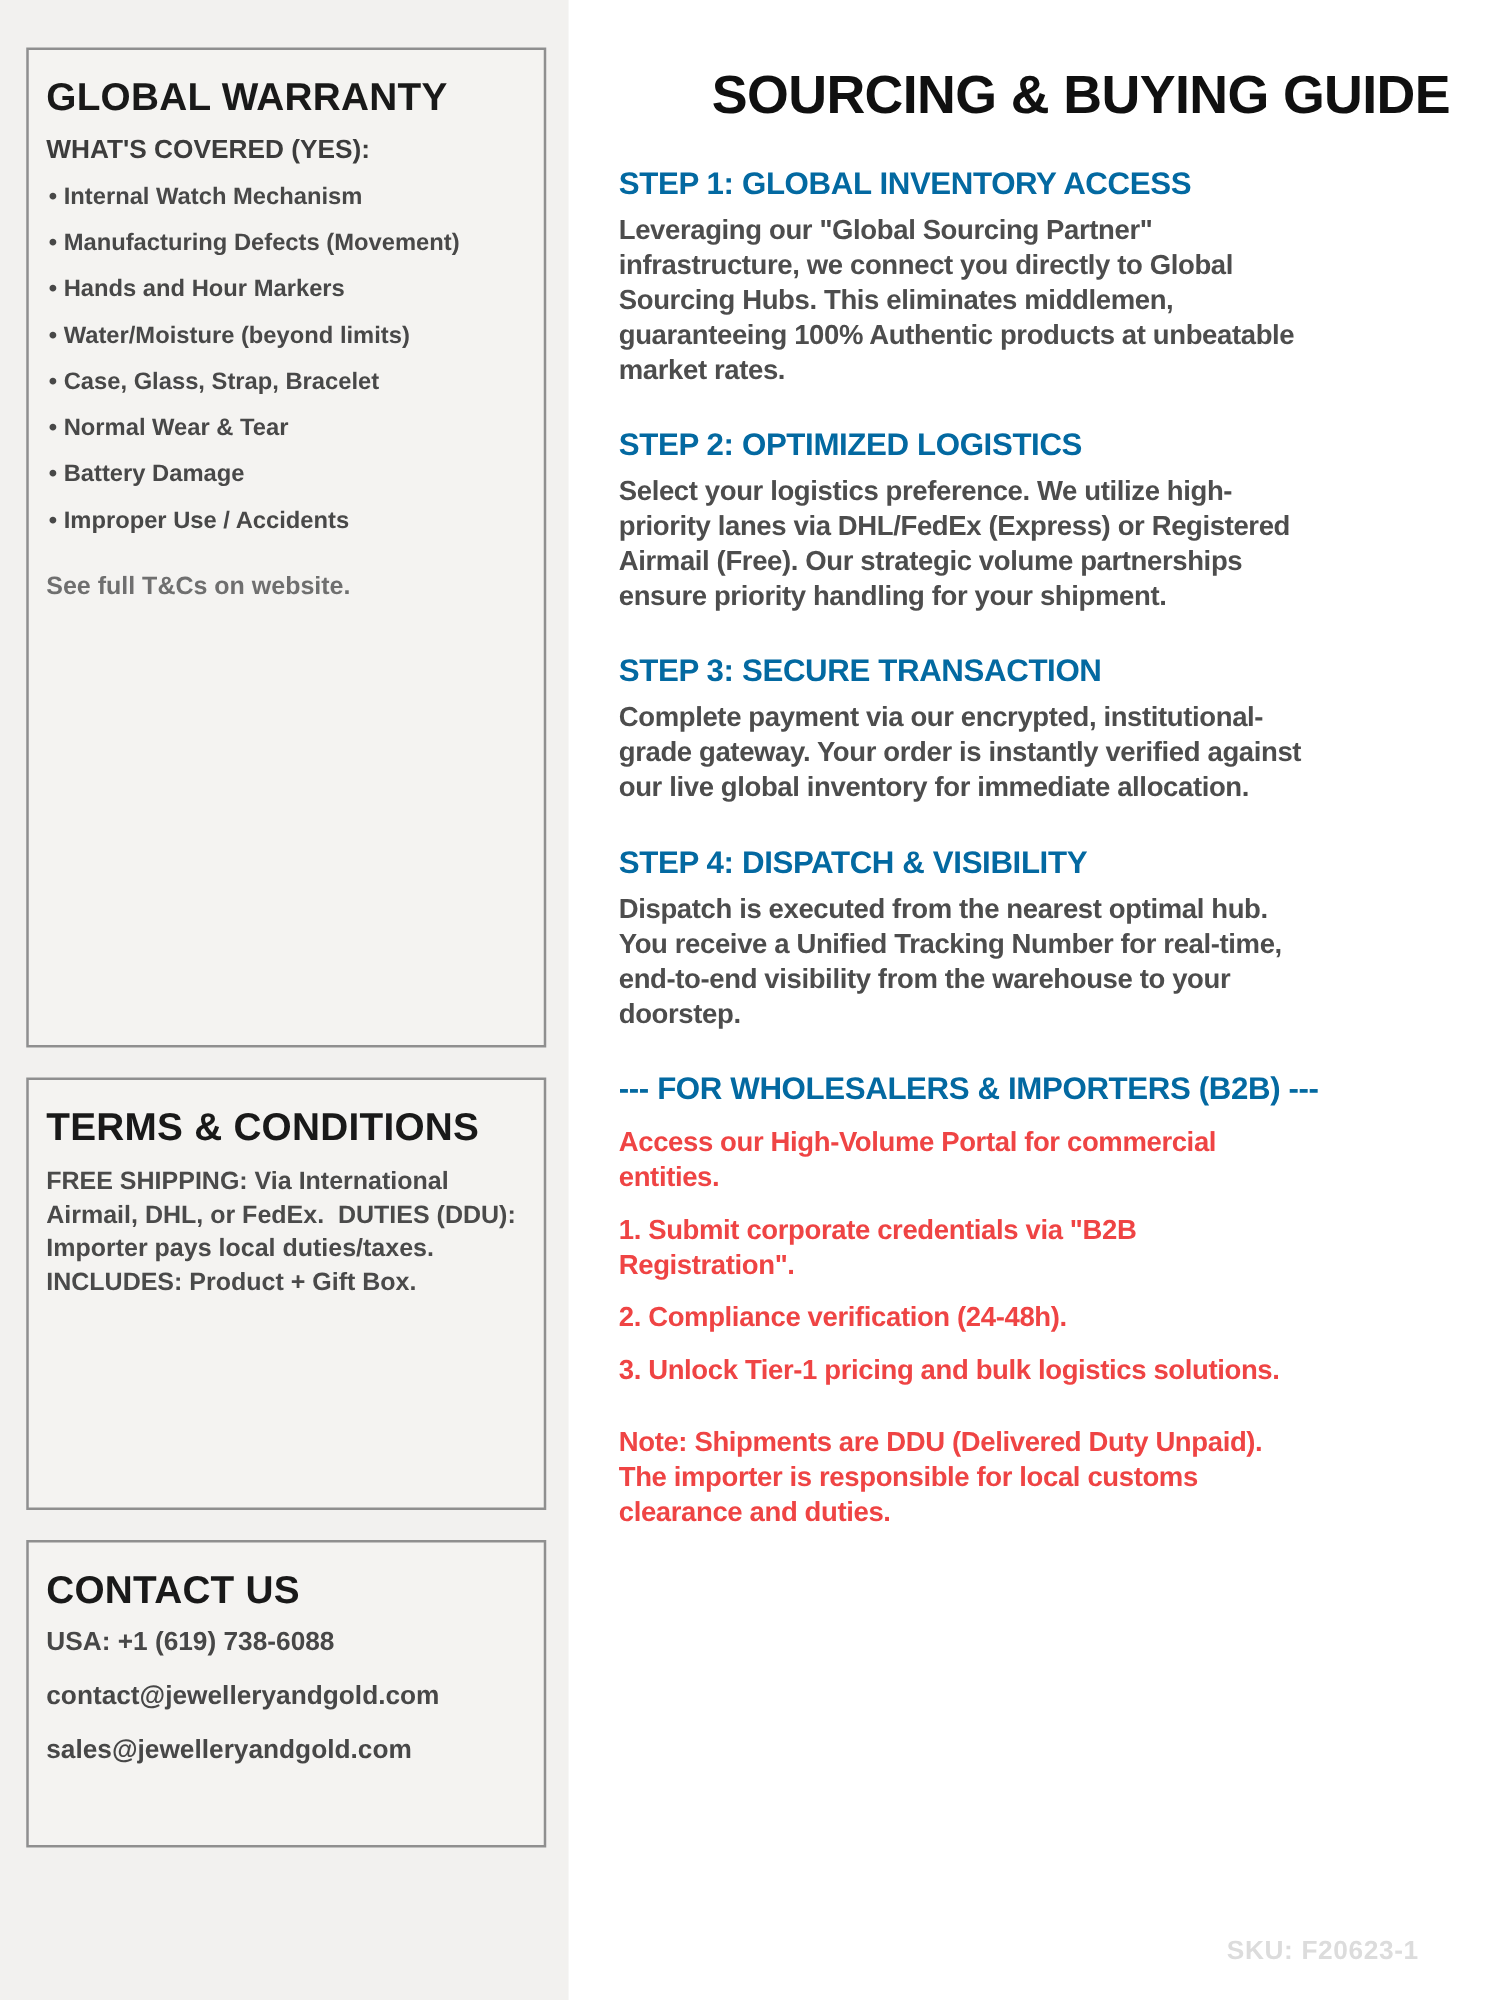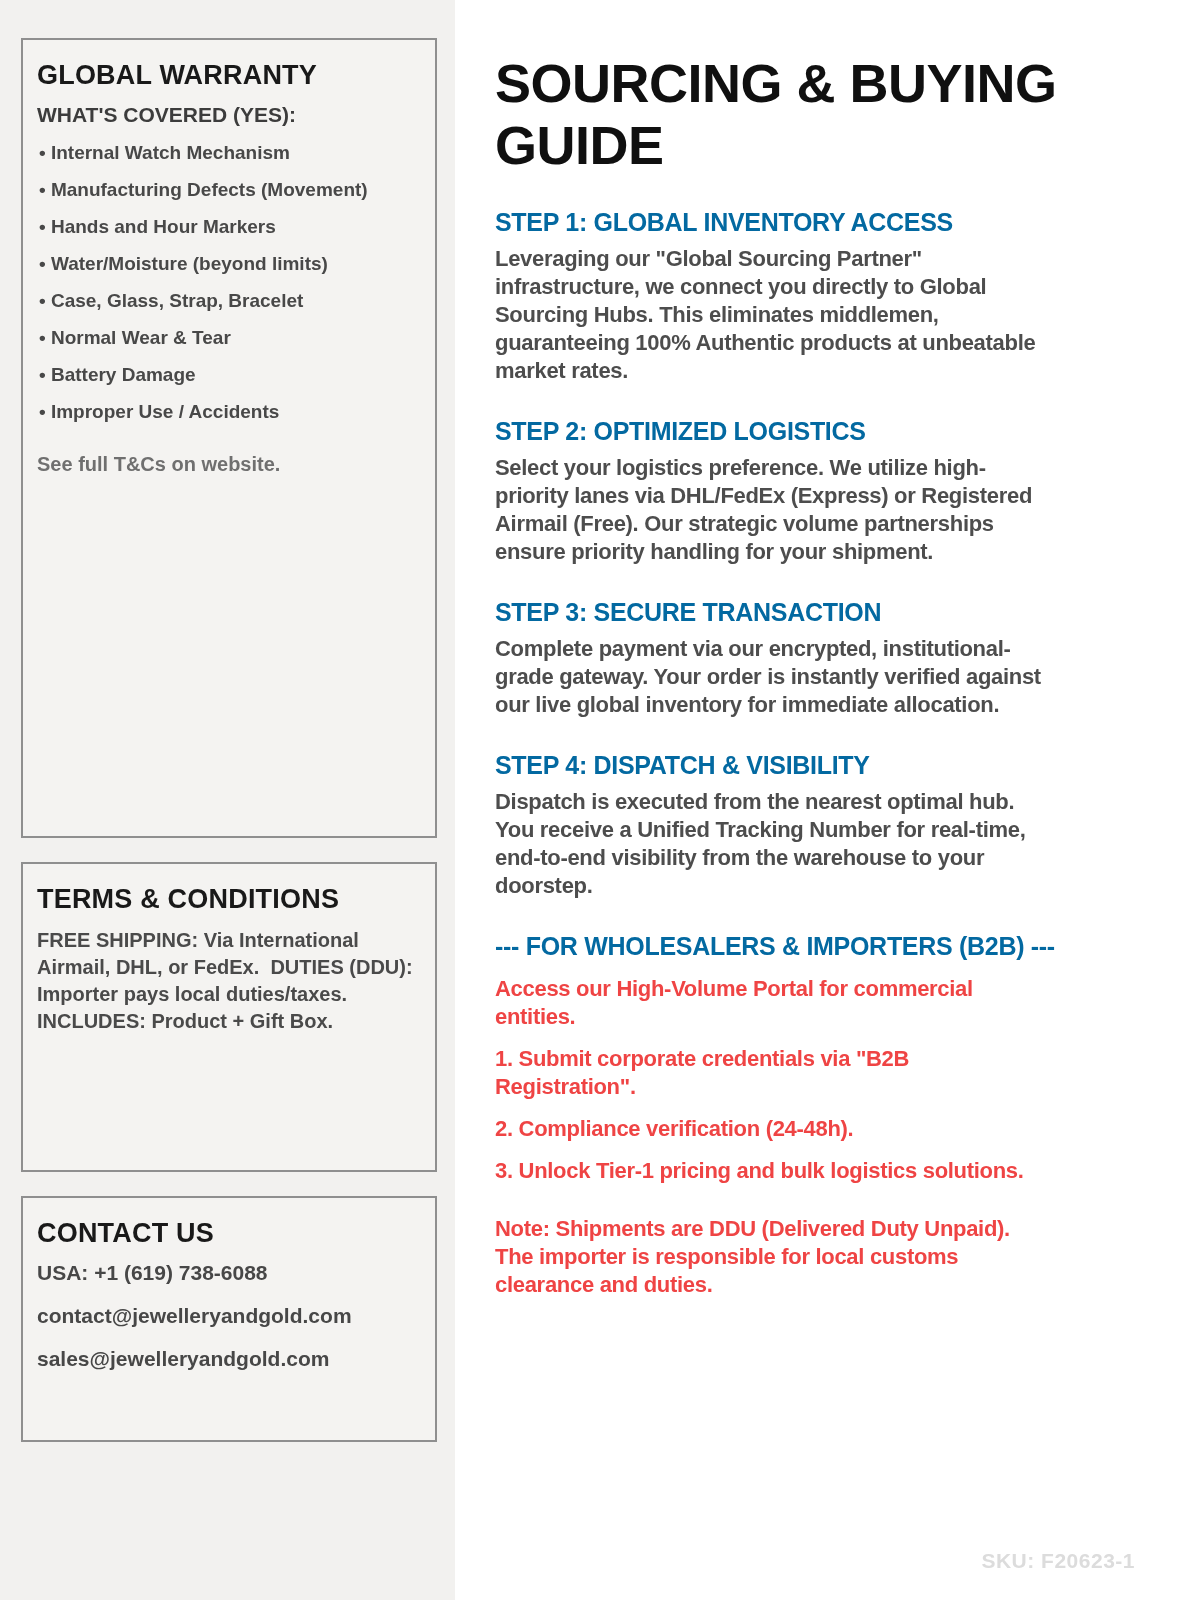--- a/index.html
+++ b/index.html
@@ -17,25 +17,25 @@
     background: #f2f1ef;
     padding: 38px 18px 0 21px;
   }
   .panel {
     background: #f4f3f1;
     border: 2px solid #8f8f8f;
     padding: 16px 16px 14px 14px;
     margin-bottom: 24px;
   }
   .panel-warranty { height: 800px; }
-  .panel-terms    { height: 310px; }
+  .panel-terms    { height: 346px; }
   .panel-contact  { height: 246px; }
   .panel-title {
     margin: 4px 0 12px;
-    font-size: 27px; font-weight: 800; color: #191919;
+    font-size: 31px; font-weight: 800; color: #191919;
     letter-spacing: 0.2px;
   }
   .subhead {
     margin: 8px 0 4px;
     font-size: 21px; font-weight: 700; color: #3c3c3c;
   }
   .subhead-gap { margin-top: 42px; }
   .blist { list-style: none; margin: 0; padding: 0; }
   .blist li {
     font-size: 19px; font-weight: 700; color: #484848;
@@ -57,22 +57,22 @@
   }
 
   
   .main {
     flex: 1; position: relative;
     background: #ffffff;
     padding: 52px 0 0 40px;
   }
   .main-title {
     margin: 0 40px 6px 0;
-    text-align: left;
-    font-size: 54px; font-weight: 800; color: #101010;
+    text-align: right;
+    font-size: 43px; font-weight: 800; color: #101010;
     letter-spacing: -0.5px;
   }
   .section-heading {
     margin: 32px 0 8px;
     font-size: 25px; font-weight: 700; color: #0369a1;
     letter-spacing: -0.3px;
   }
   .section-body {
     margin: 0; max-width: 558px;
     font-size: 22px; font-weight: 700; color: #4d4d4d;

